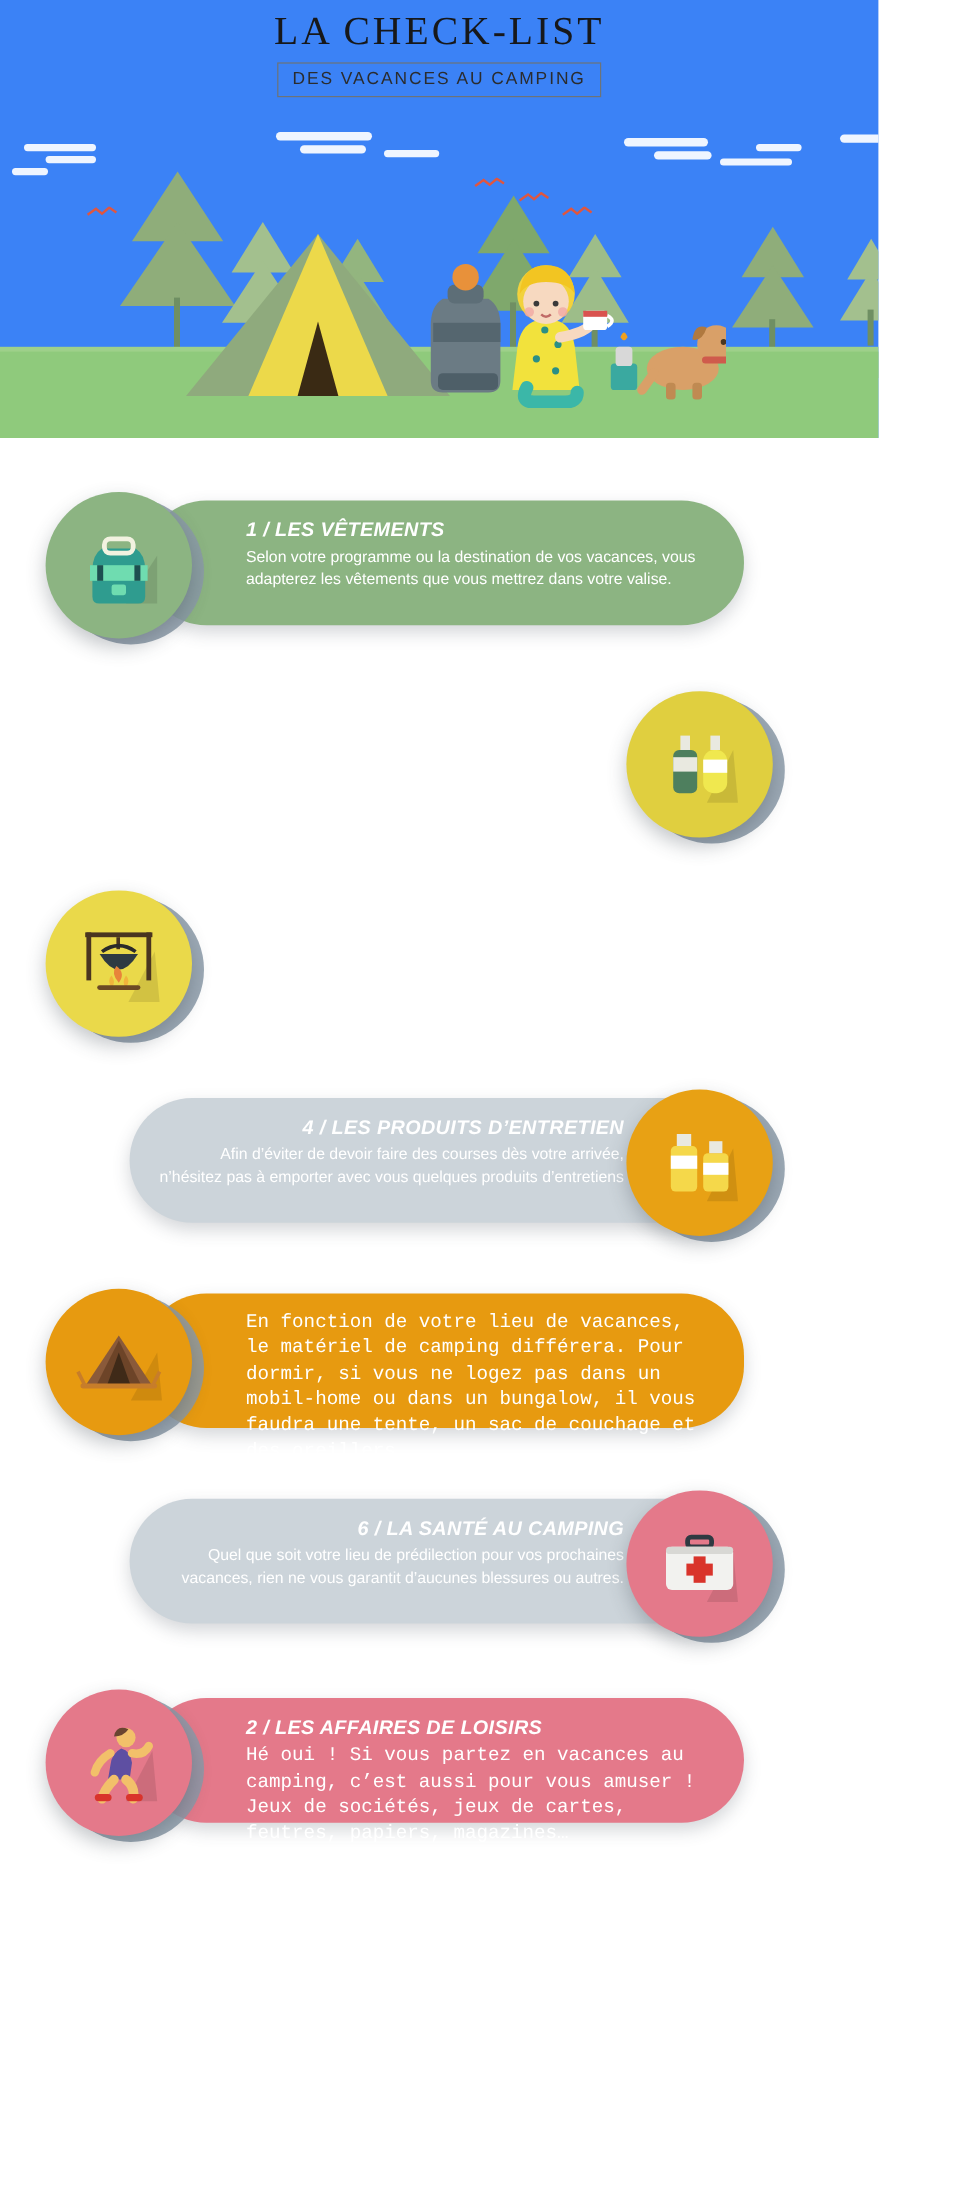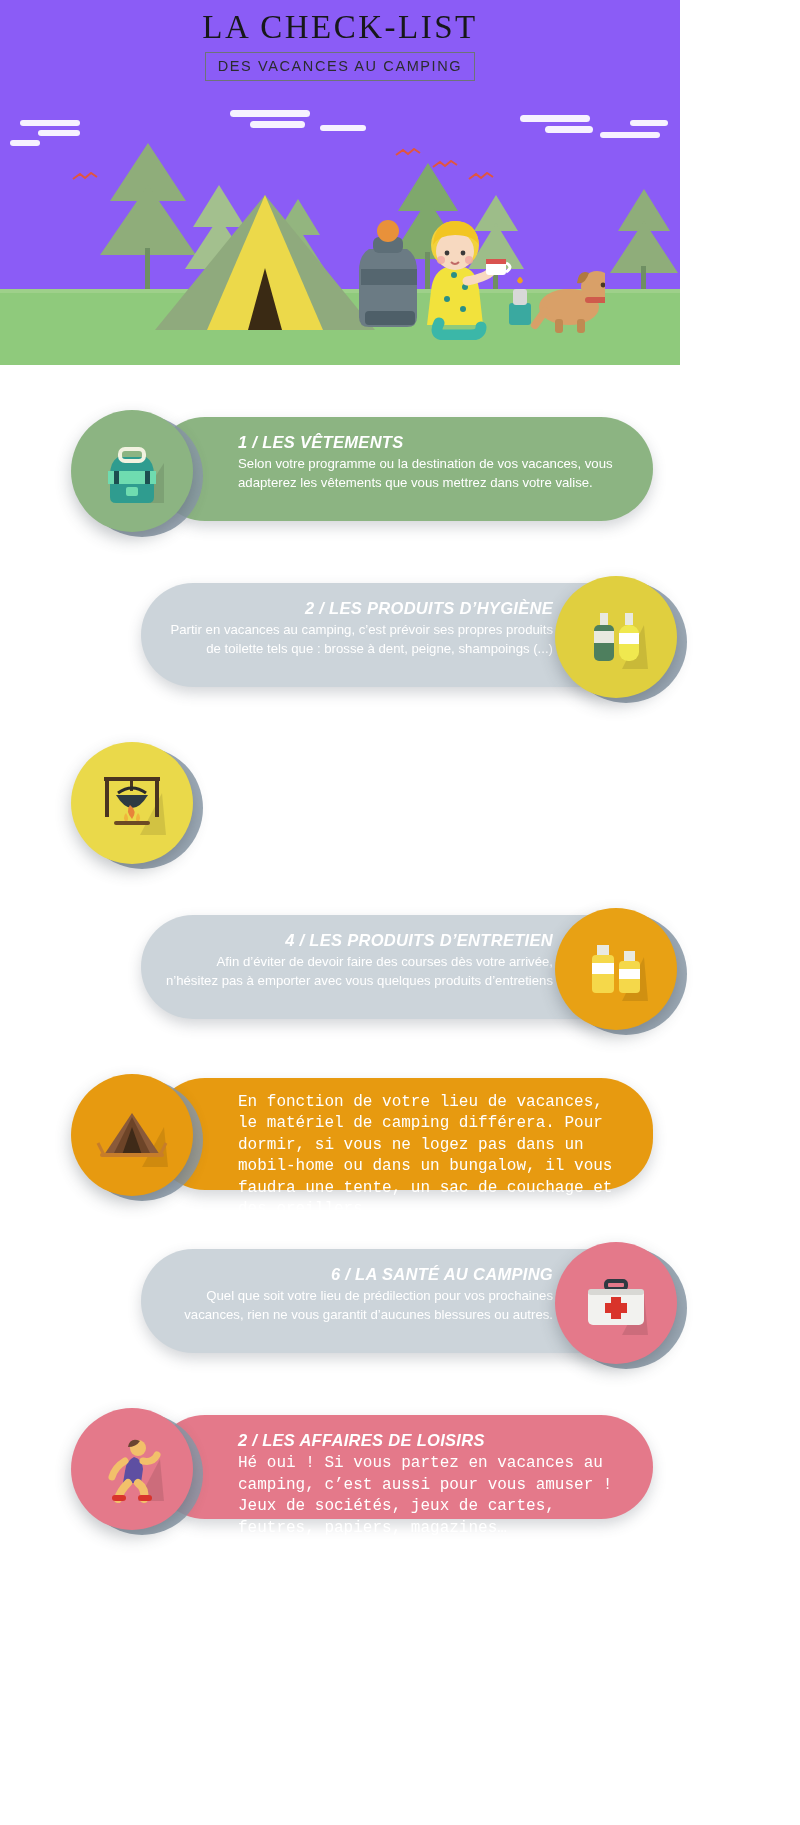--- a/index.html
+++ b/index.html
@@ -8,23 +8,23 @@
     height: 1825px;
     background: #ffffff;
     font-family: "Liberation Sans", sans-serif;
     overflow: hidden;
   }
   .page { position: relative; width: 800px; height: 1825px; background:#fff; }
 
   
   .hero {
     position: relative;
-    width: 680px;
+    width: 732px;
     height: 365px;
-    background: #8b5cf6;
+    background: #3b82f6;
     overflow: hidden;
   }
   .title-wrap {
     position: relative;
     z-index: 6;
     padding-top: 10px;
     text-align: center;
   }
   .main-title {
     font-family: "Liberation Serif", serif;
@@ -85,21 +85,21 @@
     border-left: 17px solid transparent;
     border-right: 17px solid transparent;
     border-bottom: 62px solid #3a2a14;
   }
   .bird {
     position: absolute;
     width: 26px; height: 10px;
   }
 
   
-  .sections { position: relative; width: 720px; padding-left: 33px; }
+  .sections { position: relative; width: 720px; }
   .row { position: relative; height: 118px; }
 
   .bar {
     position: absolute;
     height: 104px;
     border-radius: 52px;
     z-index: 2;
     box-shadow: 0 6px 14px rgba(60,70,80,.22);
   }
   .bar.left  { left: 120px; width: 500px; }
@@ -301,26 +301,20 @@
           <rect x="14" y="38" width="48" height="13" fill="#6fdcb0"></rect>
           <rect x="26" y="16" width="24" height="12" rx="5" fill="none" stroke="#f2f2e0" stroke-width="4"></rect>
           <rect x="20" y="38" width="5" height="13" fill="#1d4f50"></rect>
           <rect x="51" y="38" width="5" height="13" fill="#1d4f50"></rect>
           <rect x="32" y="54" width="12" height="9" rx="2" fill="#6fdcb0"></rect>
         </svg>
       </div>
     </div>
 
     <div class="row" style="margin-top:48px;">
-      <div class="bar right" style="top:7px; background:#ccd4da;">
-        <div class="bar-text">
-          <div class="sec-title">2 / LES PRODUITS D’HYGIÈNE</div>
-          <div class="sec-body">Partir en vacances au camping, c’est prévoir ses propres produits de toilette tels que : brosse à dent, peigne, shampoings (...)</div>
-        </div>
-      </div>
       <div class="circle-shadow right" style="top:5px;"></div>
       <div class="circle right" style="top:0; background:#e0cf3f;">
         <svg class="icon-inner" viewBox="0 0 76 76">
           <path d="M66 26 L44 70 L70 70 Z" fill="rgba(0,0,0,.10)"></path>
           <rect x="16" y="26" width="20" height="36" rx="5" fill="#4e7f5e"></rect>
           <rect x="16" y="32" width="20" height="12" fill="#e9e9e0"></rect>
           <rect x="22" y="14" width="8" height="12" fill="#e9e9e0"></rect>
           <rect x="41" y="26" width="20" height="36" rx="9" fill="#f0e84f"></rect>
           <rect x="41" y="34" width="20" height="11" fill="#ffffff"></rect>
           <rect x="47" y="14" width="8" height="12" fill="#e9e9e0"></rect>

